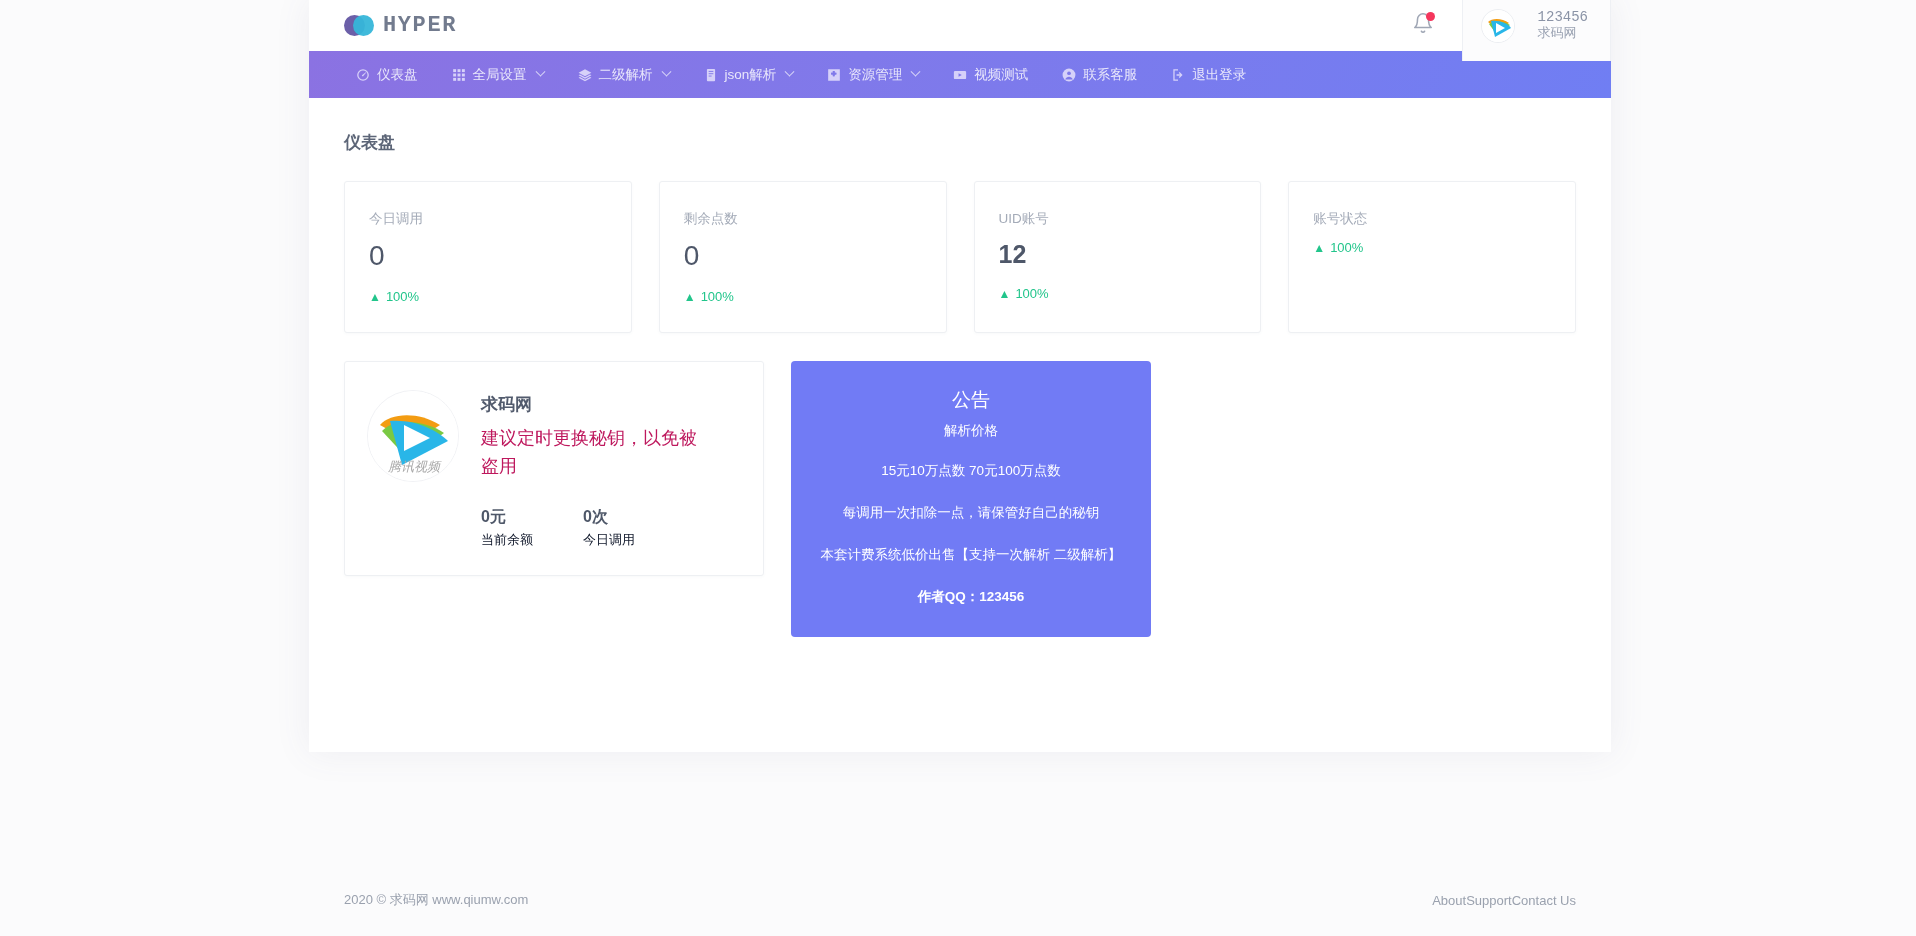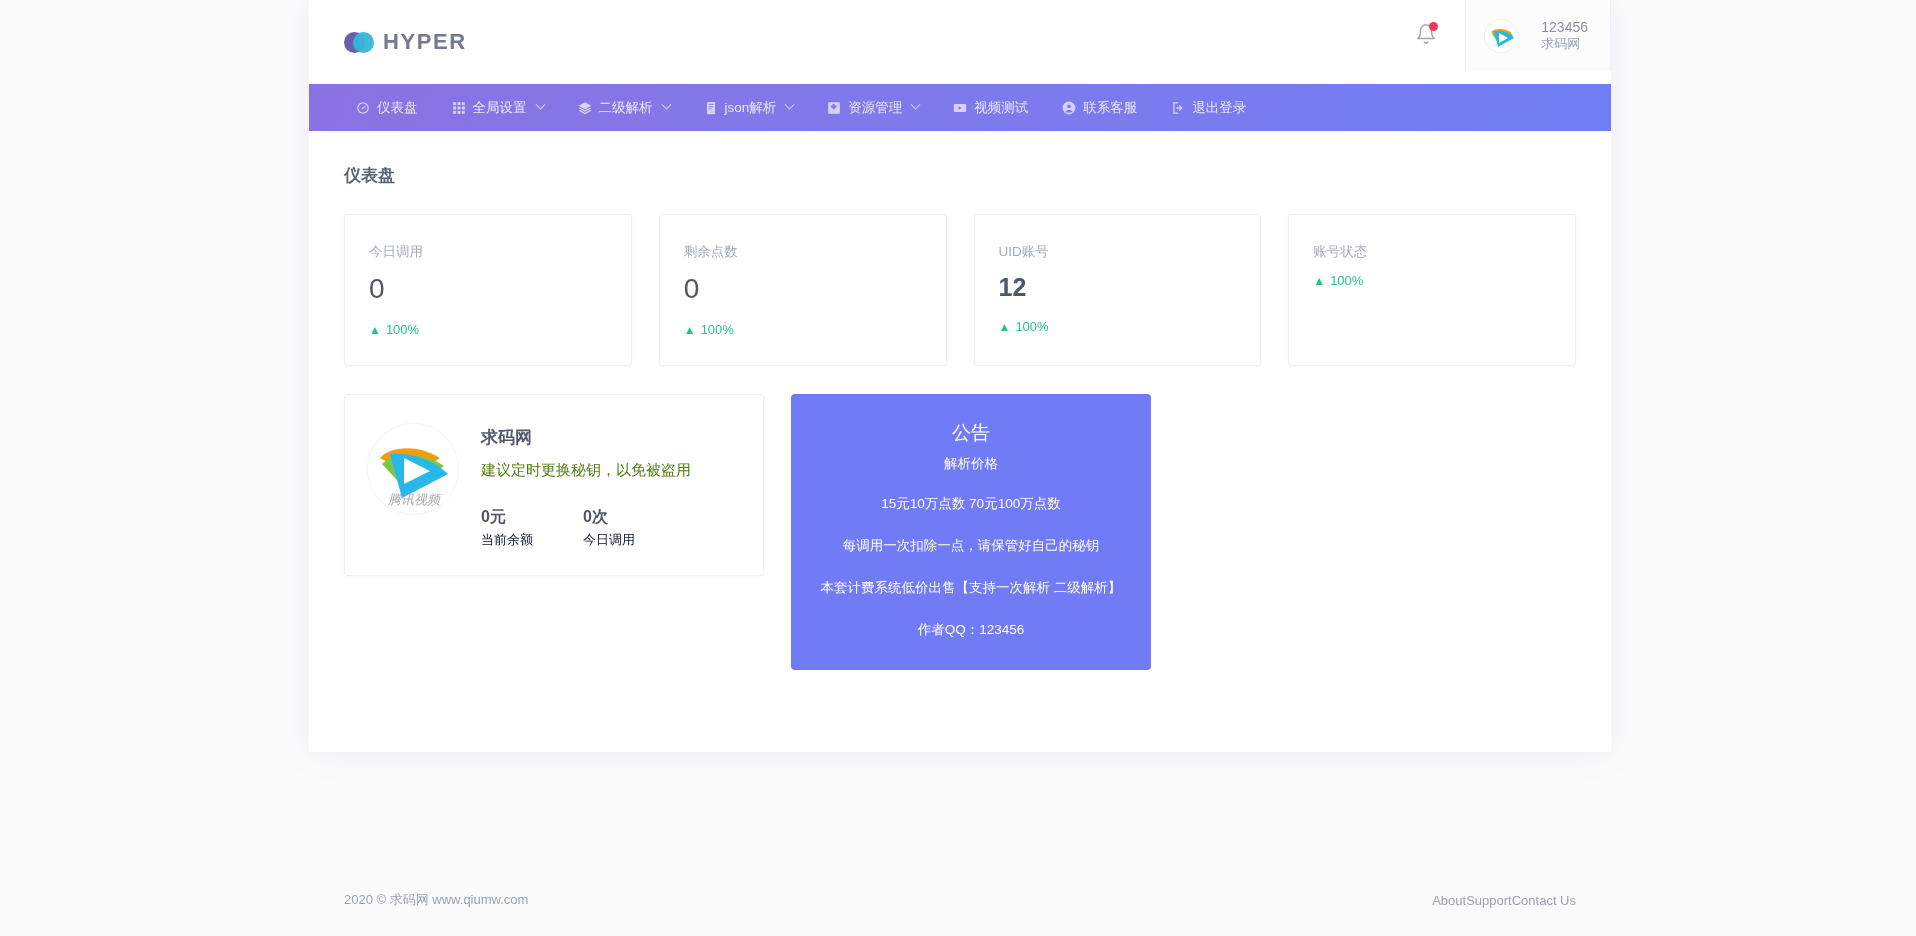--- a/index.html
+++ b/index.html
@@ -13,23 +13,23 @@
 
   
   .shell {
     position: absolute; left: 309px; top: 0; width: 1302px; min-height: 752px;
     background: #ffffff;
     box-shadow: 0 0 34px rgba(90,95,130,0.085);
   }
 
   
   .header {
-    height: 84px; background: #ffffff;
-    display: flex; justify-content: space-between;
-    padding-left: 35px; position: relative;
+    height: 51px; background: #ffffff;
+    display: flex; align-items: center; justify-content: space-between;
+    padding-left: 35px; position: relative; font-family: Liberation Mono, monospace;
   }
   .brand { display: flex; align-items: center; gap: 9px; }
   .brand-mark { position: relative; width: 30px; height: 21px; }
   .brand-mark .c1 {
     position: absolute; left: 0; top: 0; width: 21px; height: 21px;
     border-radius: 50%; background: #6b5fa8;
   }
   .brand-mark .c2 {
     position: absolute; left: 9px; top: 0; width: 21px; height: 21px;
     border-radius: 50%; background: #36b6d9; opacity: .95;
@@ -107,33 +107,33 @@
     padding: 28px 30px 26px 22px; display: flex; gap: 22px;
     box-shadow: 0 1px 3px rgba(100,110,140,.045);
   }
   .profile-logo {
     width: 92px; height: 92px; border-radius: 50%;
     background: #fff; flex: none; position: relative; overflow: hidden;
     border: 1px solid #f1f2f5;
   }
   .profile-info { flex: 1; padding-top: 3px; }
   .profile-name { font-size: 17px; font-weight: 700; color: #525b6d; margin-bottom: 9px; }
-  .profile-desc { font-size: 15px; color: #4d7c0f; line-height: 1.55; max-width: 225px; }
+  .profile-desc { font-size: 18px; color: #be185d; line-height: 1.55; max-width: 225px; }
   .profile-stats { display: flex; gap: 50px; margin-top: 26px; }
   .pstat-num { font-size: 16px; font-weight: 700; color: #4f5869; margin-bottom: 3px; }
   .pstat-lbl { font-size: 13px; color: #0f172a; }
 
   .notice-card {
     width: 360px; background: #717bf5; border-radius: 4px;
     padding: 26px 18px 30px 18px; text-align: center; color: #ffffff;
   }
   .notice-title { font-size: 19px; font-weight: 400; margin-bottom: 9px; }
   .notice-sub { font-size: 13.5px; margin-bottom: 22px; }
   .notice-line { font-size: 13.5px; margin-bottom: 23px; line-height: 1.4; }
-  .notice-line:last-child { margin-bottom: 0; }
+  .notice-line:last-child { margin-bottom: 0; font-weight: bold; }
 
   
   .footer {
     position: absolute; left: 309px; top: 880px; width: 1302px;
     display: flex; align-items: center; justify-content: space-between;
     padding: 0 35px; height: 40px;
   }
   .footer-left { font-size: 13px; color: #9aa1ae; }
   .footer-links { display: flex; }
   .footer-links a { font-size: 13px; color: #9aa1ae; text-decoration: none; cursor: pointer; }

